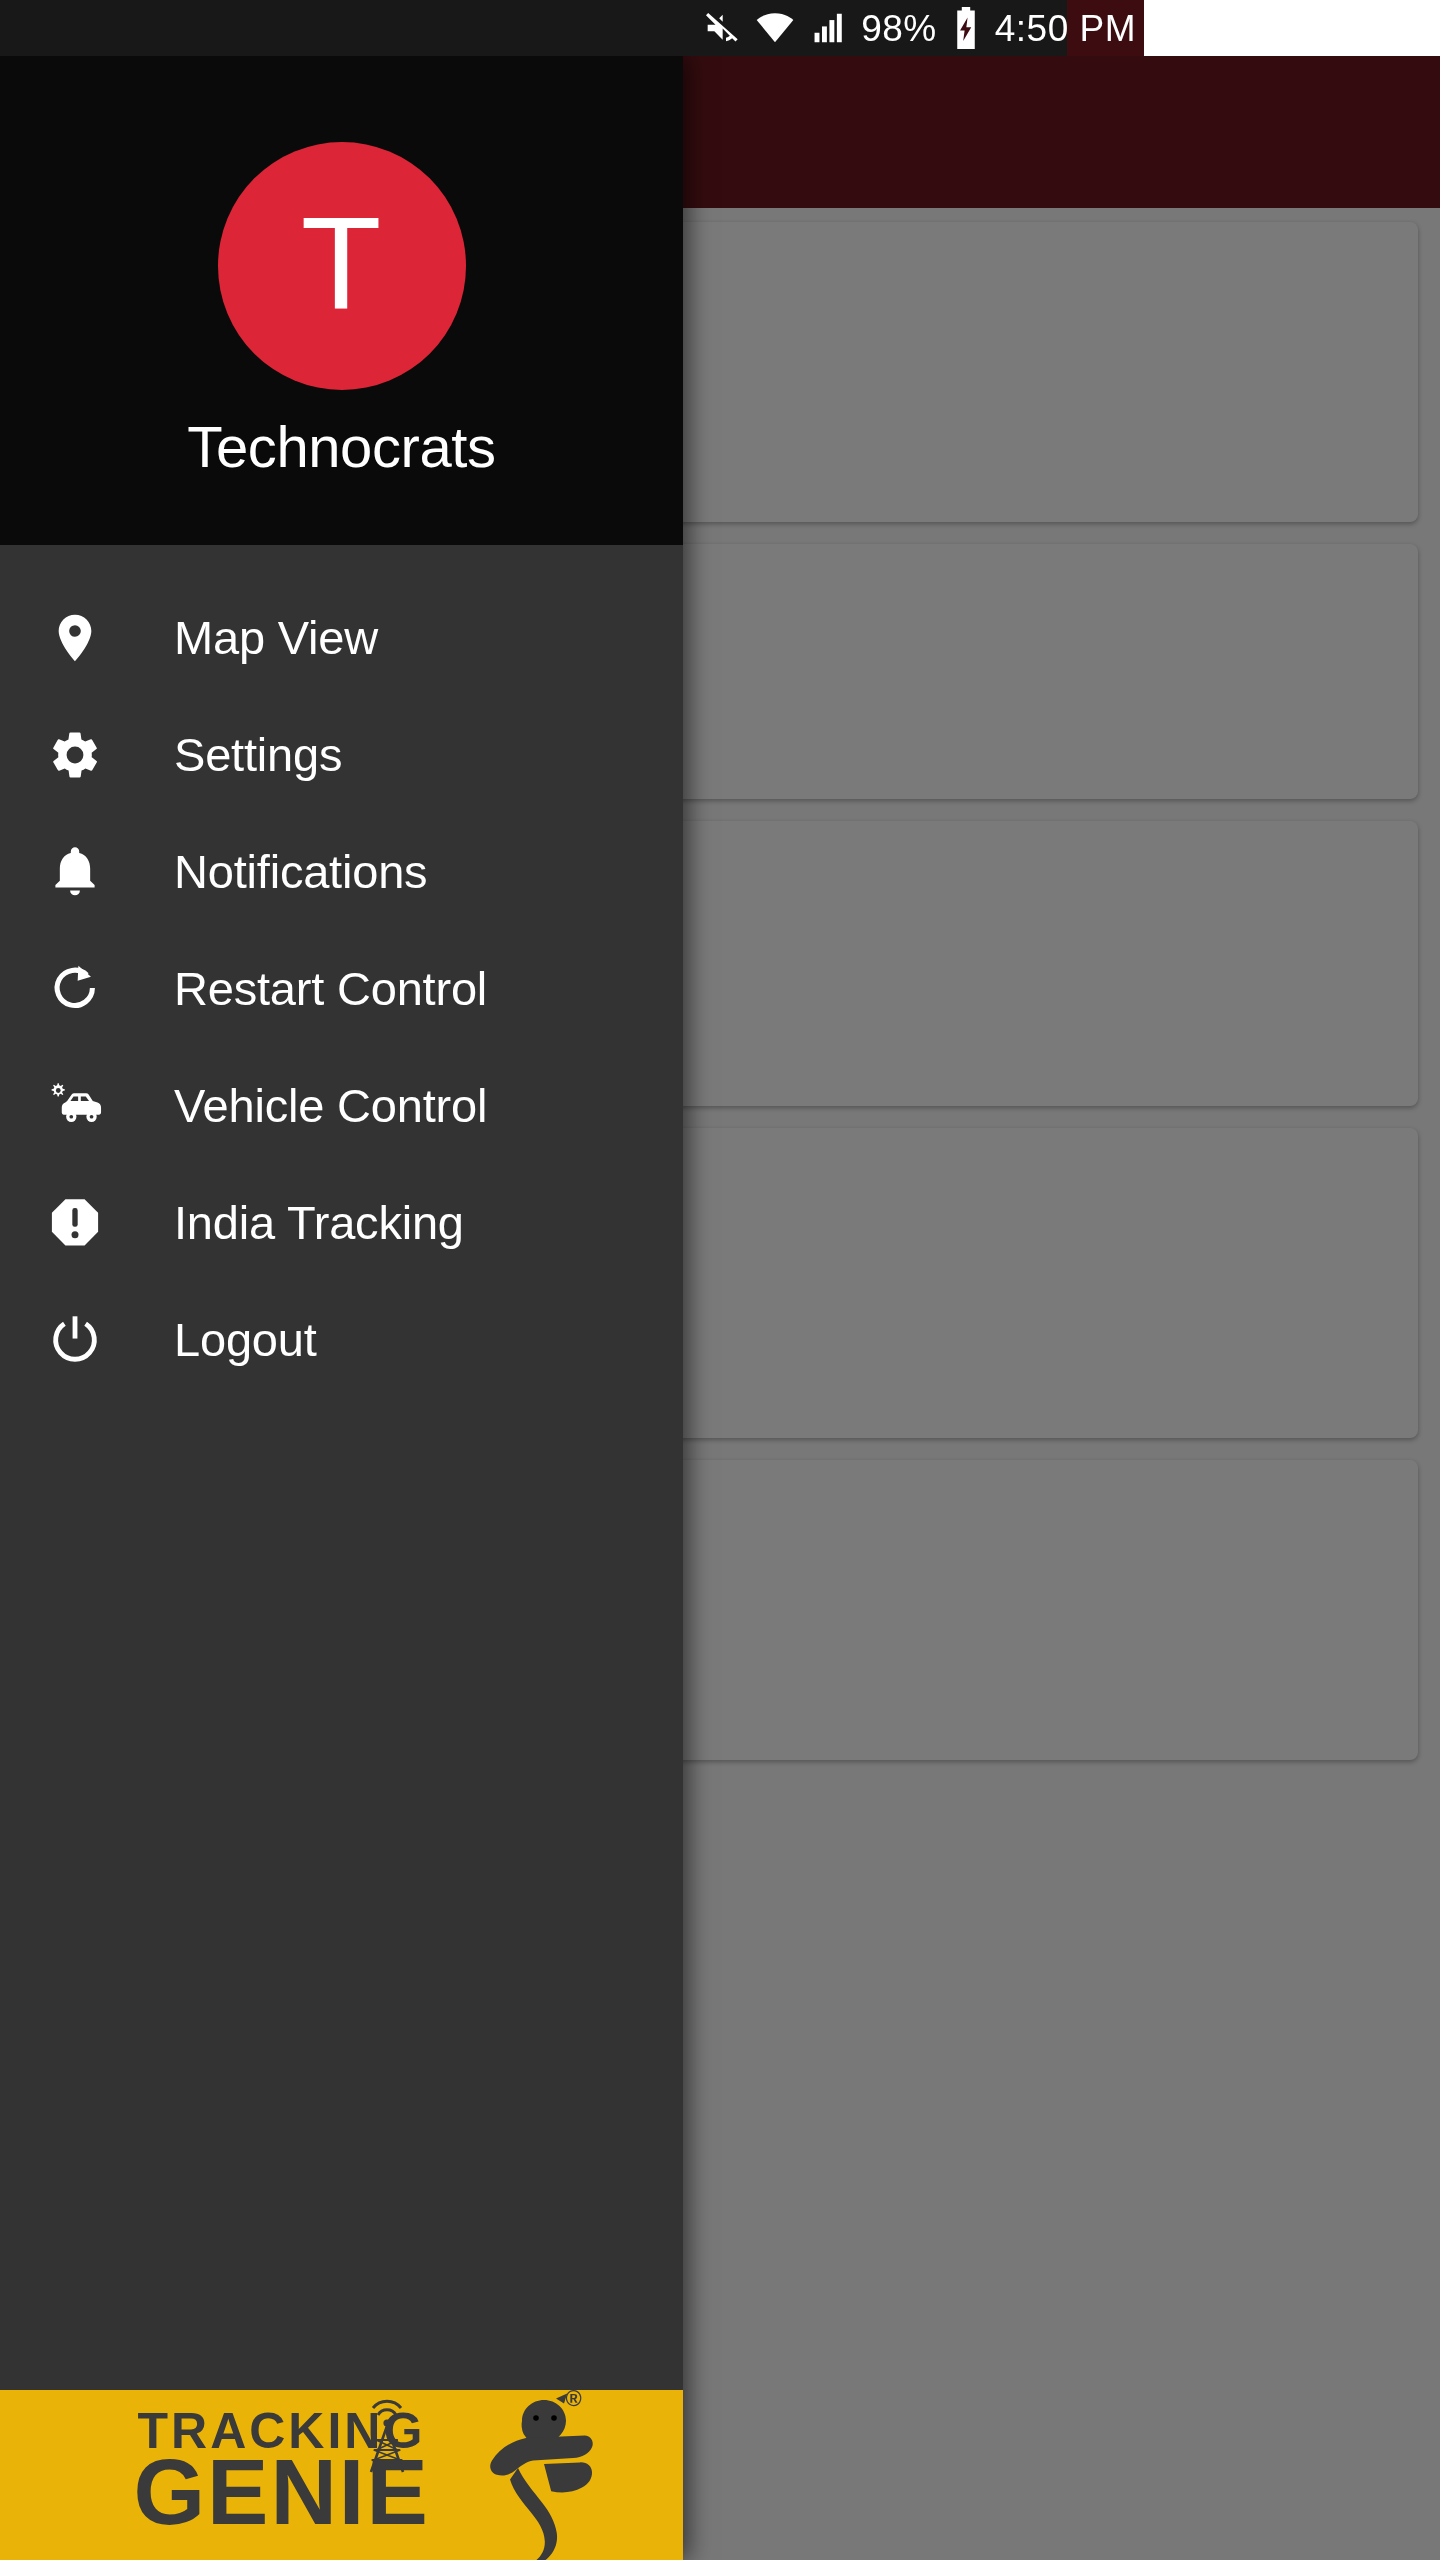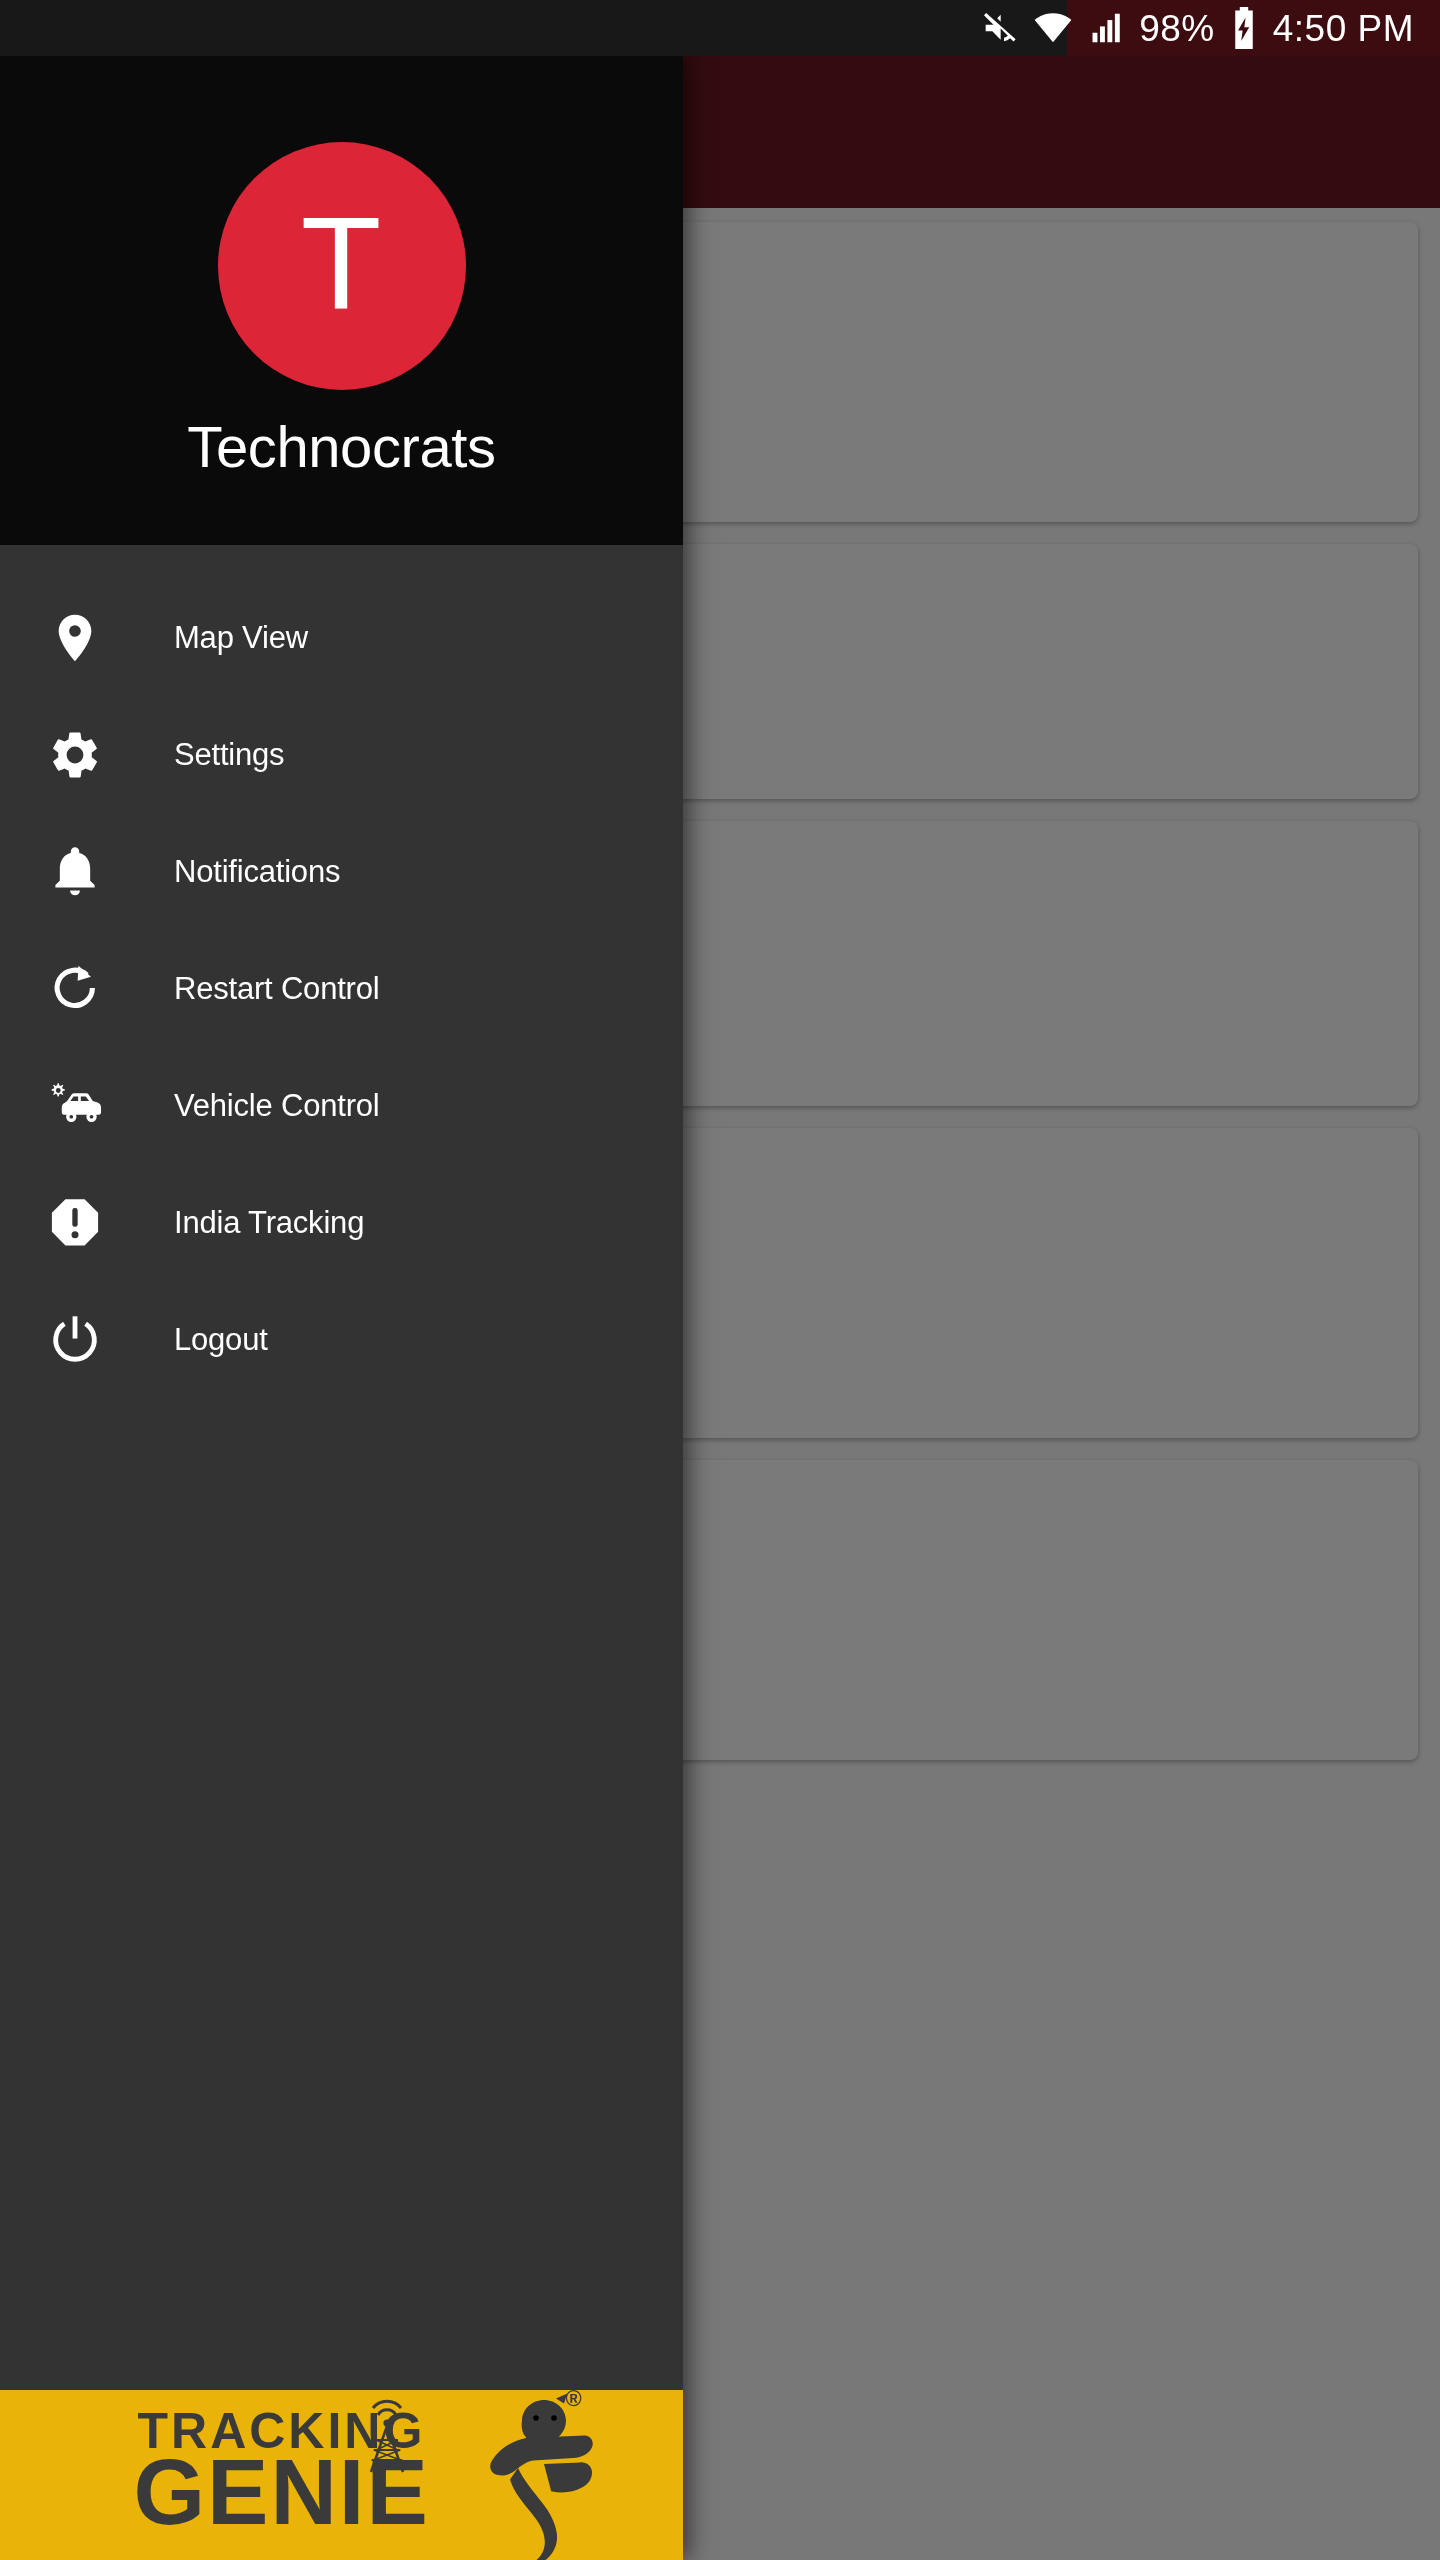--- a/index.html
+++ b/index.html
@@ -67,27 +67,27 @@
     position: absolute;
     left: 0; top: 56px; right: 0; bottom: 0;
     background: rgba(0,0,0,.52);
     z-index: 40;
   }
 
   
   #statusbar {
     position: absolute;
     left: 0; top: 0;
-    width: 1440px; height: 56px;
+    width: 1144px; height: 56px;
     z-index: 90;
     display: flex;
     align-items: center;
     justify-content: flex-end;
     background: linear-gradient(to right, #181818 0, #181818 1067px, #3c0c10 1067px, #3c0c10 100%);
-    padding-right: 26px;
+    padding-right: 8px;
   }
   #statusbar .sb-icons {
     display: flex;
     align-items: center;
     gap: 14px;
   }
   .sb-txt {
     color: #fff;
     font-size: 37px;
     letter-spacing: .5px;
@@ -157,21 +157,21 @@
     width: 62px; height: 62px;
     flex: 0 0 62px;
     display: flex;
     align-items: center;
     justify-content: center;
   }
   .menu-icon svg { display: block; }
   .menu-label {
     margin-left: 68px;
     color: #ffffff;
-    font-size: 31px;
+    font-size: 47px;
     letter-spacing: -0.2px;
     line-height: 1;
     white-space: nowrap;
   }
 
   #drawer-footer {
     height: 170px;
     flex: 0 0 170px;
     background: #eab308;
     position: relative;

